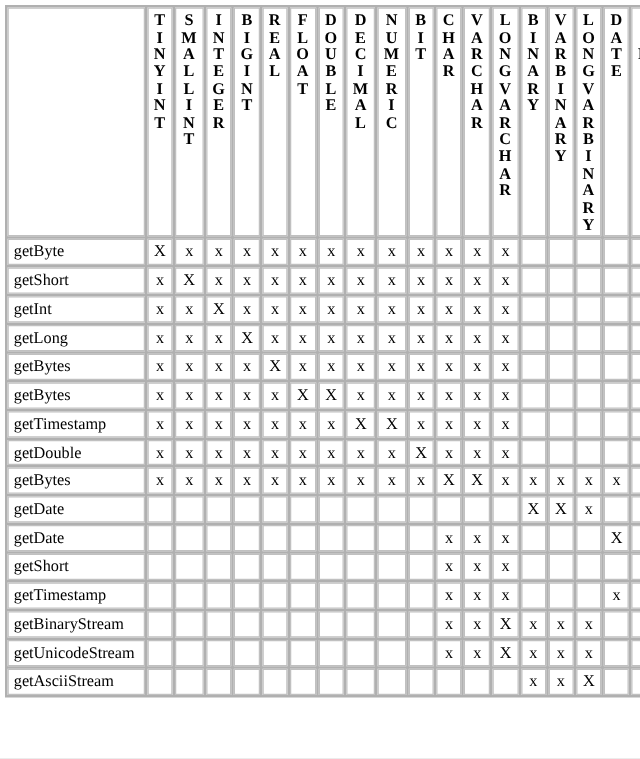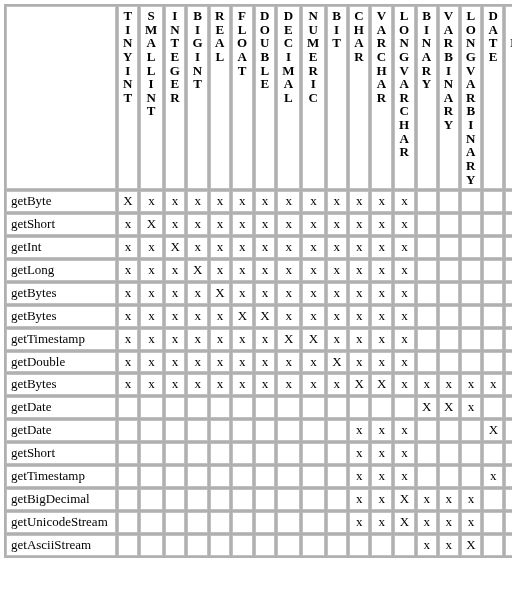--- a/index.html
+++ b/index.html
@@ -481,21 +481,21 @@
         <td class="cell">x</td>
         <td class="cell">x</td>
         <td class="cell">x</td>
         <td class="cell"></td>
         <td class="cell"></td>
         <td class="cell"></td>
         <td class="cell">x</td>
         <td class="cell"></td>
       </tr>
       <tr>
-        <td class="rowhead"><span class="squiggle">getBigDecimal</span></td>
+        <td class="rowhead"><span class="squiggle">getBinaryStream</span></td>
         <td class="cell"></td>
         <td class="cell"></td>
         <td class="cell"></td>
         <td class="cell"></td>
         <td class="cell"></td>
         <td class="cell"></td>
         <td class="cell"></td>
         <td class="cell"></td>
         <td class="cell"></td>
         <td class="cell"></td>

